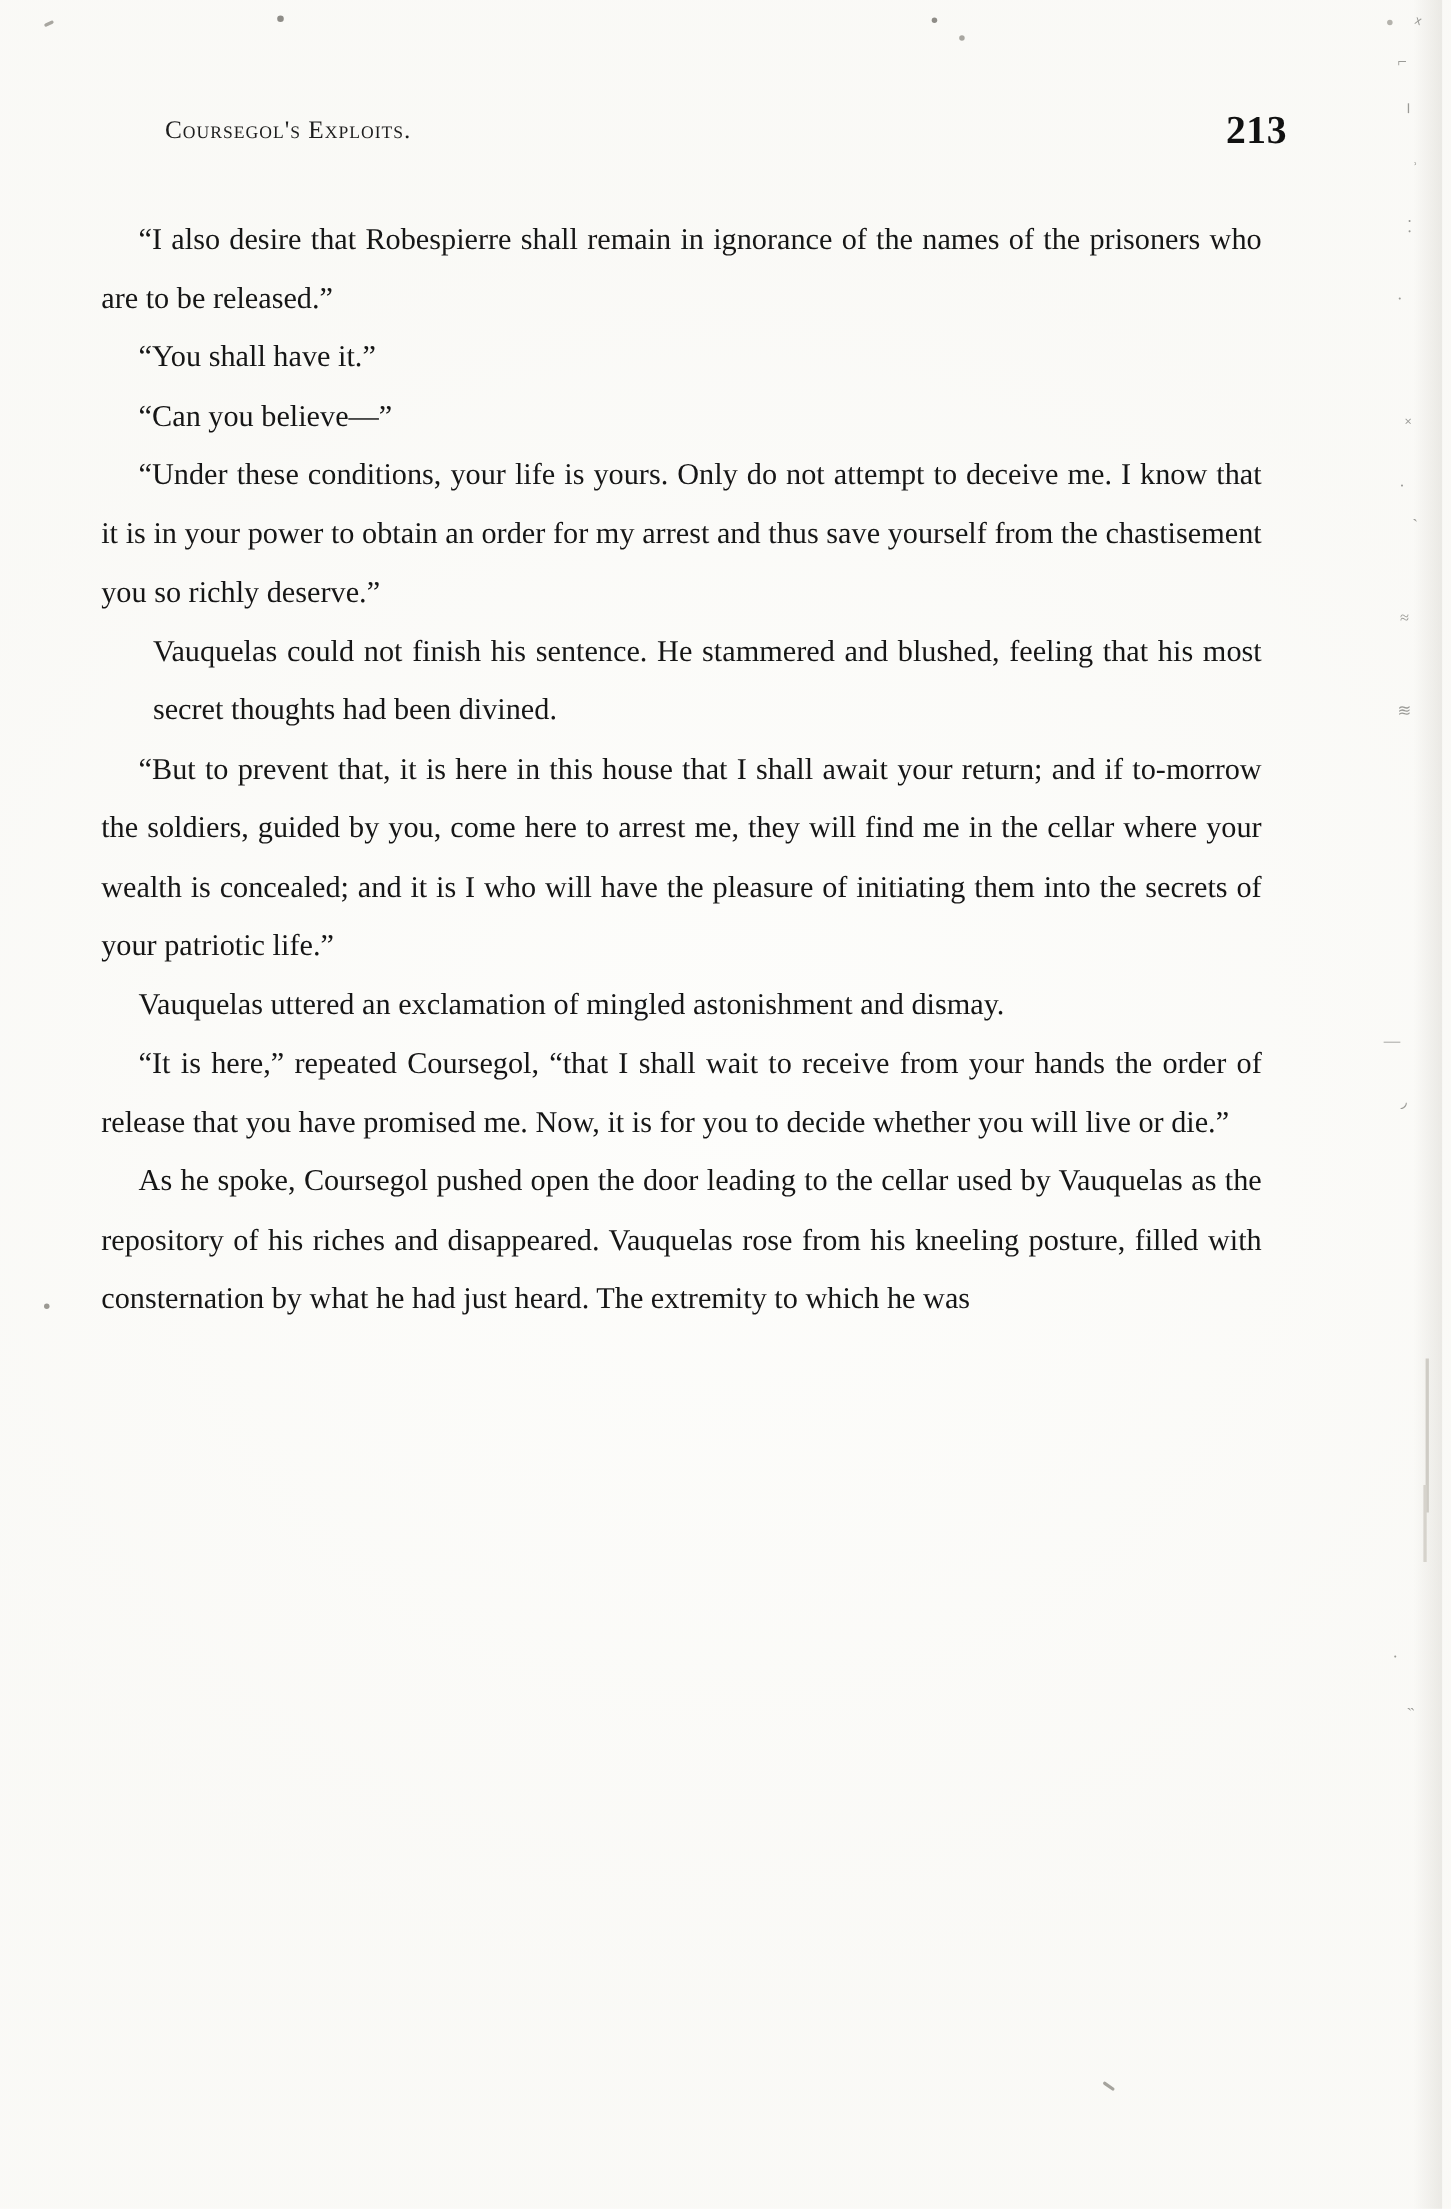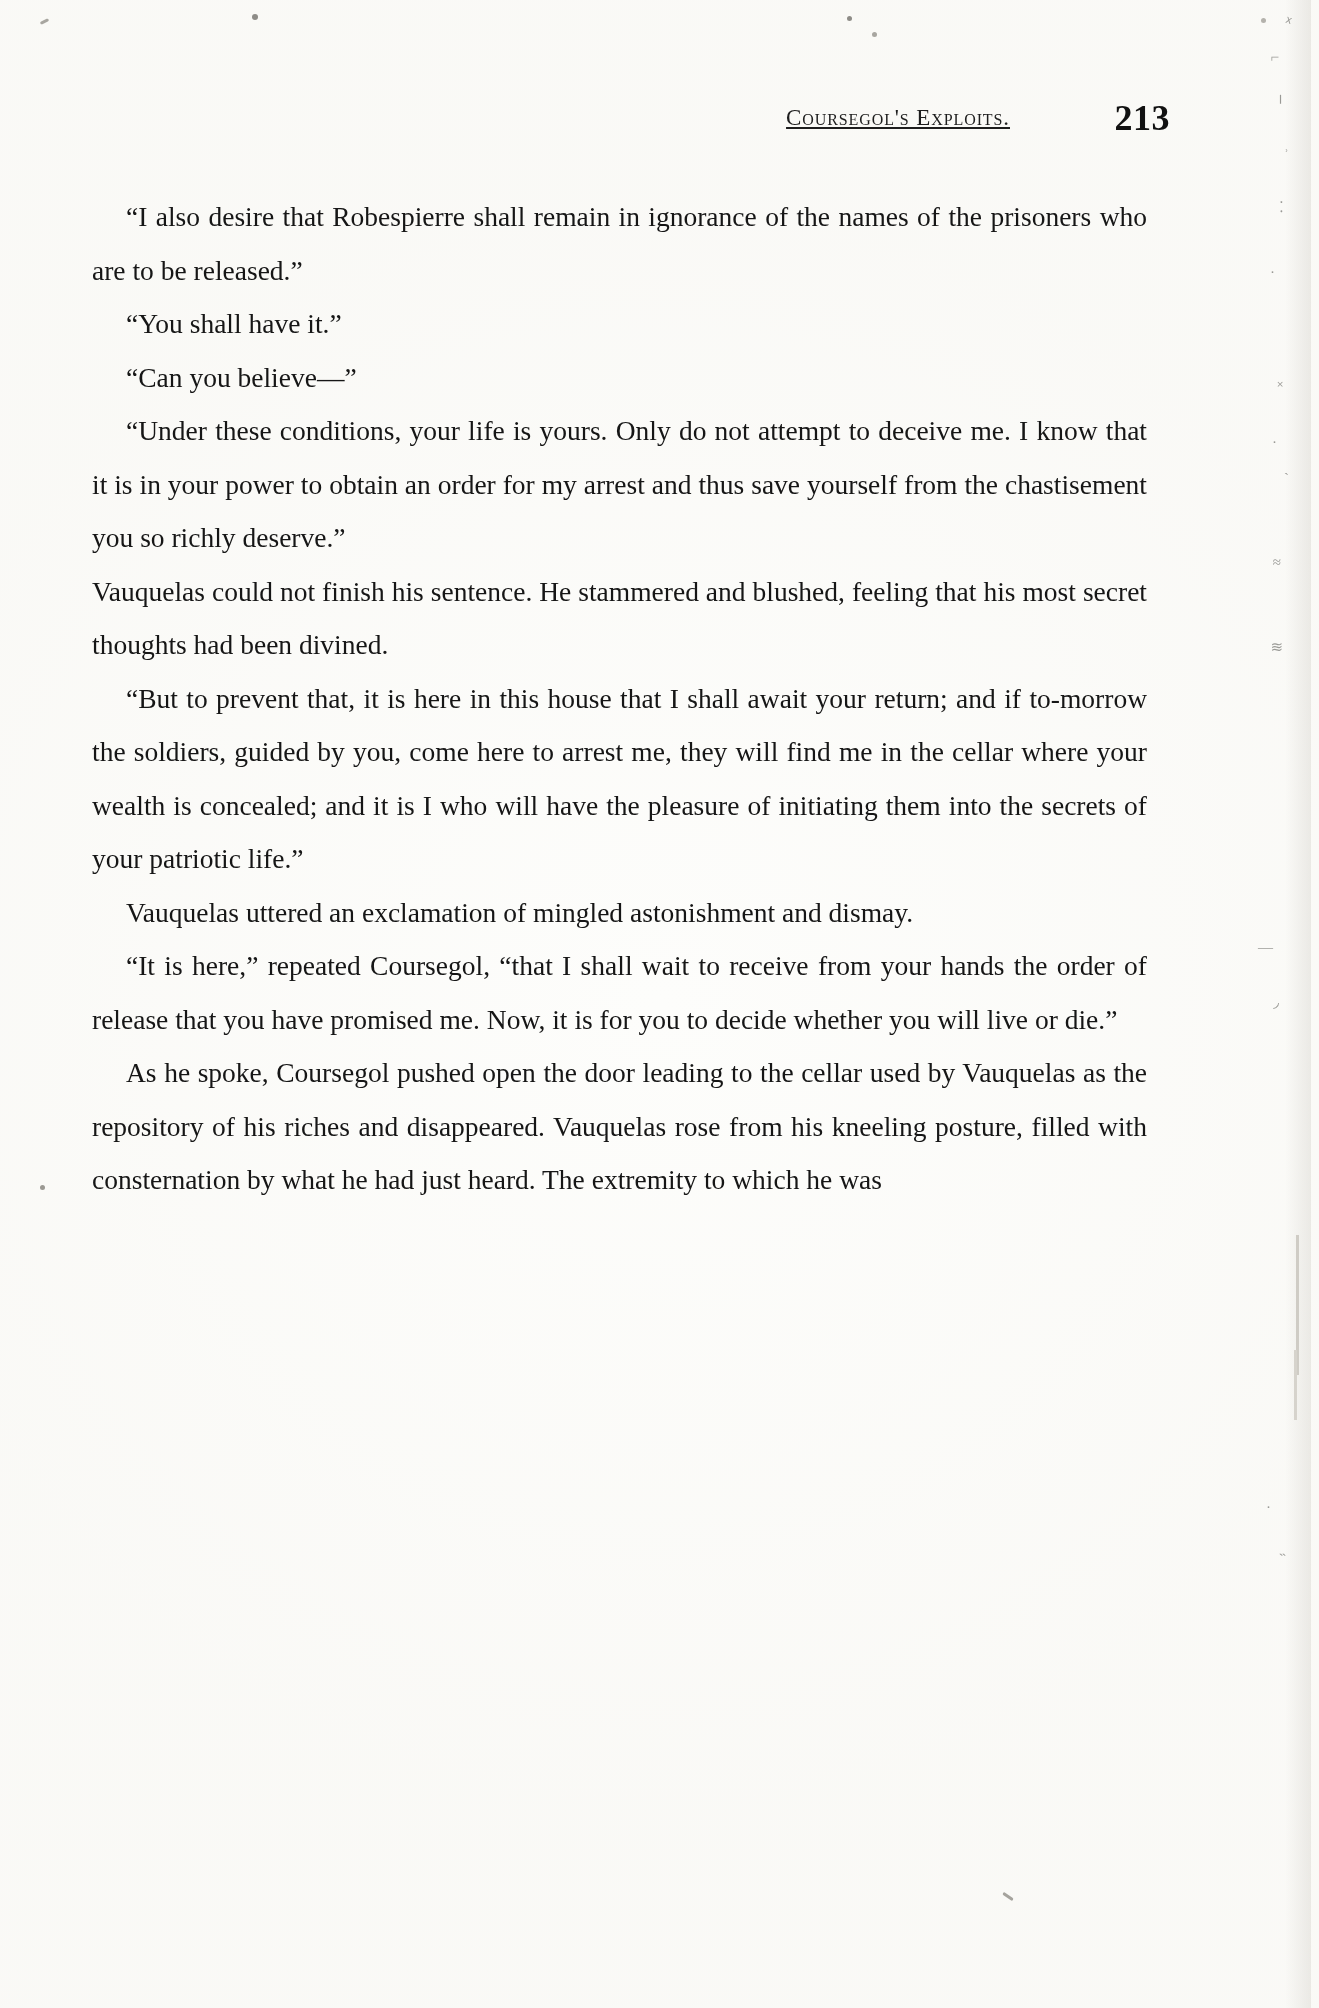--- a/index.html
+++ b/index.html
@@ -36,26 +36,25 @@
     left: 150px;
     top: 105px;
     width: 1020px;
     height: 40px;
   }
   .running-head {
     position: absolute;
     left: 0;
     top: 0;
     width: 860px;
-    text-align: right;
+    text-align: left;
     font-variant: small-caps;
     font-size: 23px;
     letter-spacing: 0.9px;
     color: #1d1d1d;
-    text-decoration: underline;
   }
   .page-number {
     position: absolute;
     right: 0;
     top: -8px;
     font-size: 36px;
     font-weight: bold;
     letter-spacing: 0.5px;
     color: #111;
   }
@@ -69,20 +68,21 @@
     text-align: justify;
     color: #161616;
   }
   .body-text p {
     margin: 0;
     text-indent: 34px;
     text-align: justify;
   }
   .body-text p.noindent {
     text-indent: 0;
+    margin-left: 47px;
   }
   
   .margin-marks {
     position: absolute;
     right: 0;
     top: 0;
     width: 120px;
     height: 2008px;
     pointer-events: none;
   }

